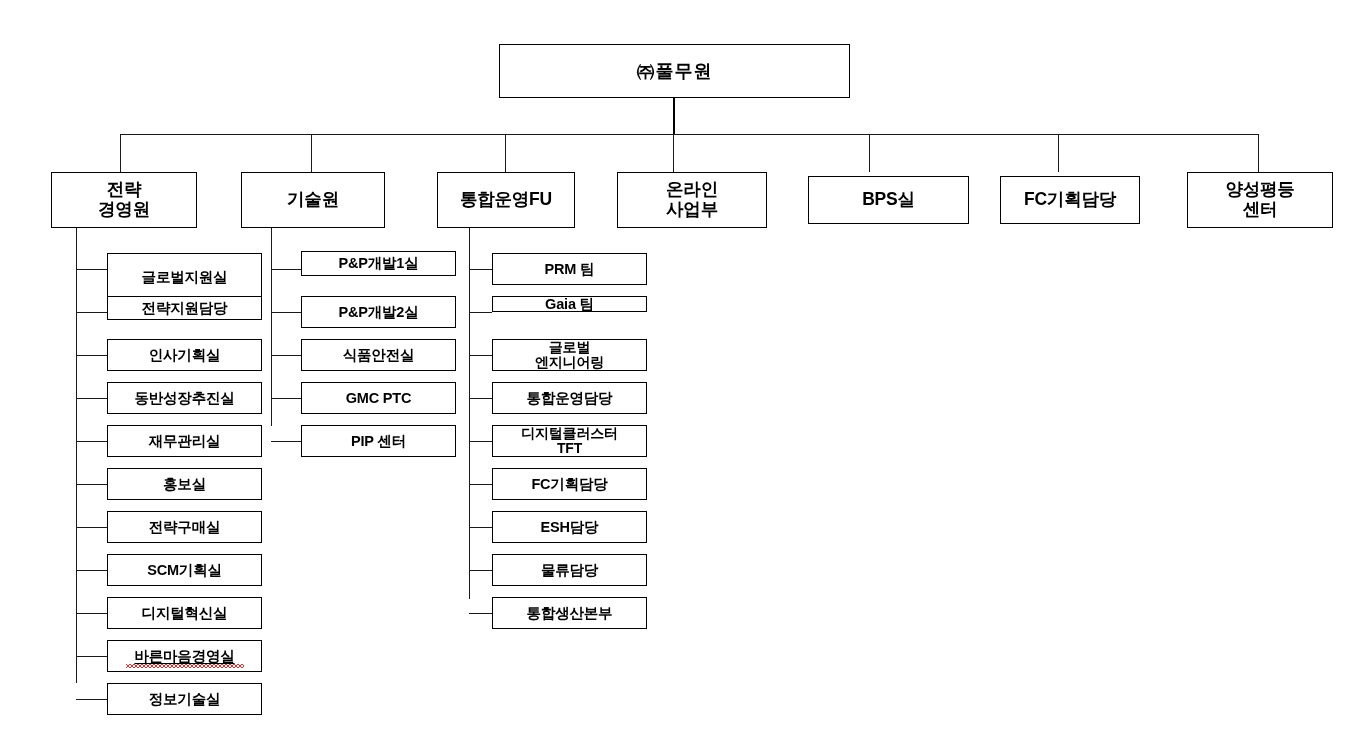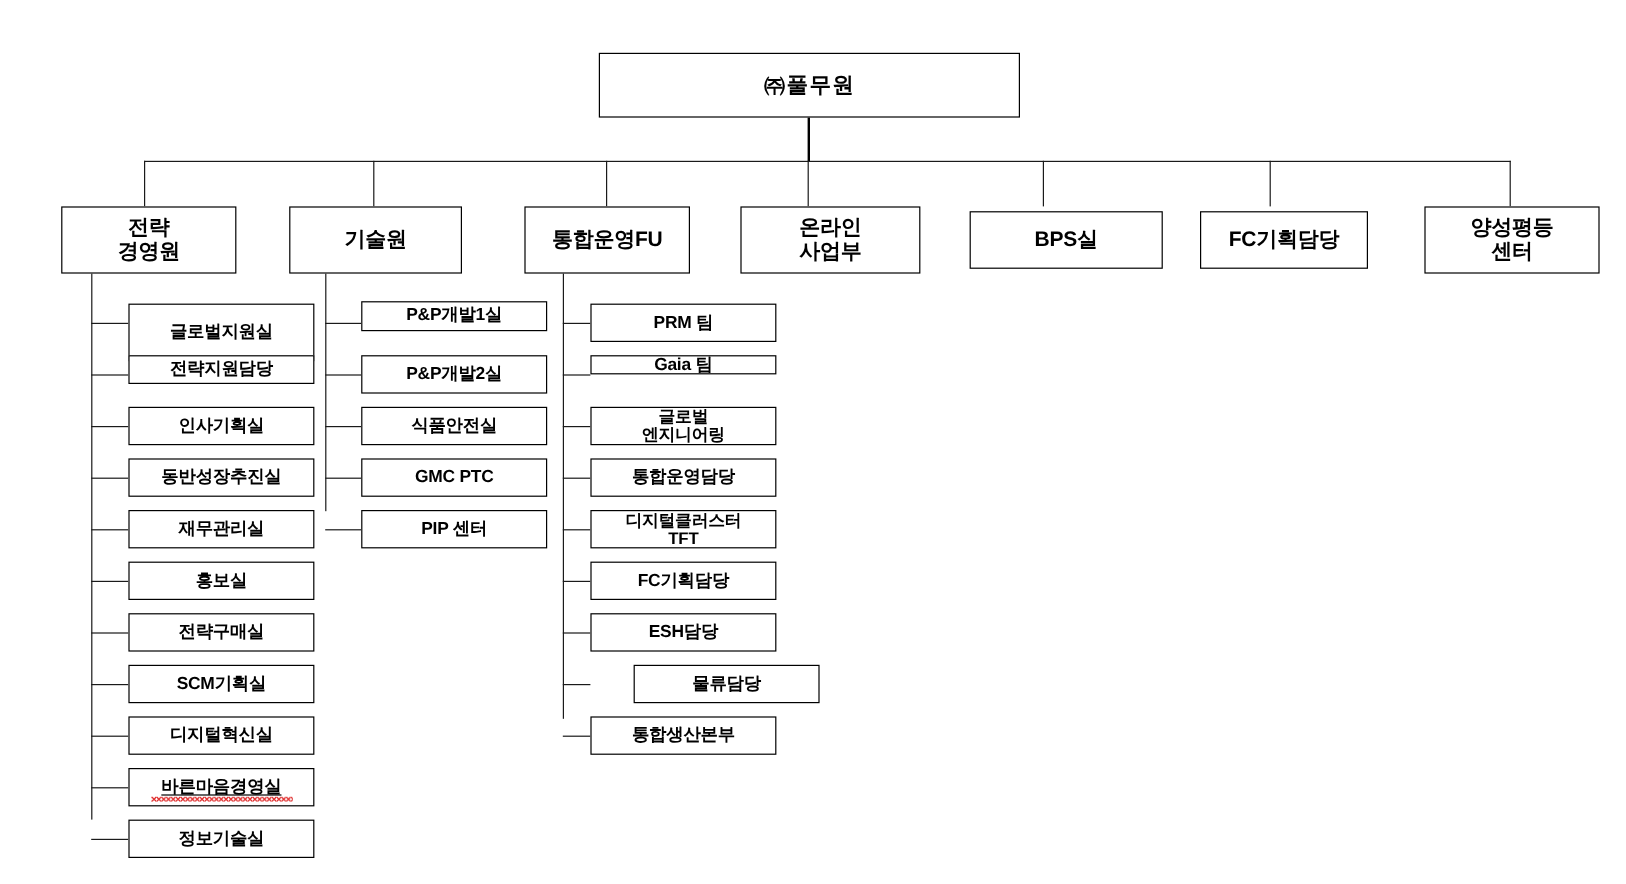--- a/index.html
+++ b/index.html
@@ -236,20 +236,20 @@
   <div class="node leaf two-line" style="left:492px; top:425px; width:155px; height:32px;">
     <span class="label-text">디지털클러스터
 TFT</span>
   </div>
   <div class="node leaf" style="left:492px; top:468px; width:155px; height:32px;">
     <span class="label-text">FC기획담당</span>
   </div>
   <div class="node leaf" style="left:492px; top:511px; width:155px; height:32px;">
     <span class="label-text">ESH담당</span>
   </div>
-  <div class="node leaf" style="left:492px; top:554px; width:155px; height:32px;margin-left:36px;">
+  <div class="node leaf" style="left:492px; top:554px; width:155px; height:32px;">
     <span class="label-text">물류담당</span>
   </div>
   <div class="node leaf" style="left:492px; top:597px; width:155px; height:32px;">
     <span class="label-text">통합생산본부</span>
   </div>
 
 </div>
 
 </body></html>

